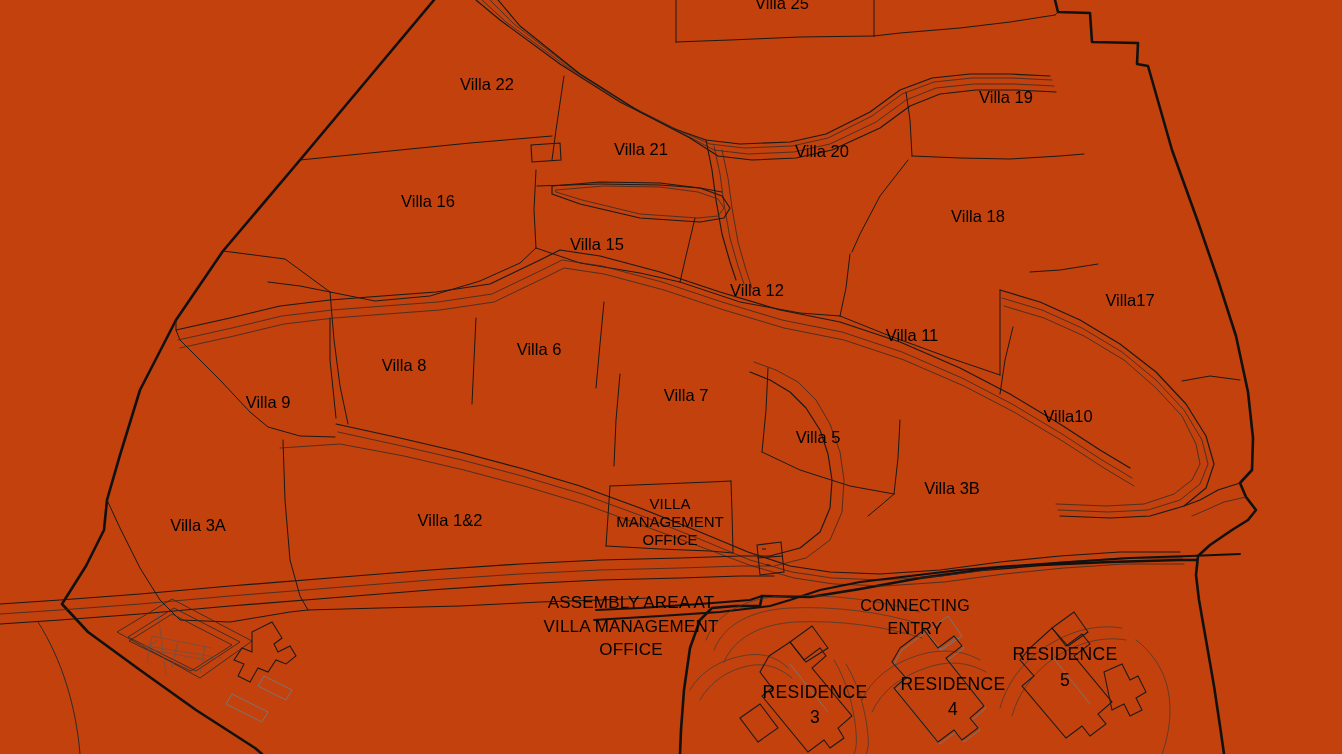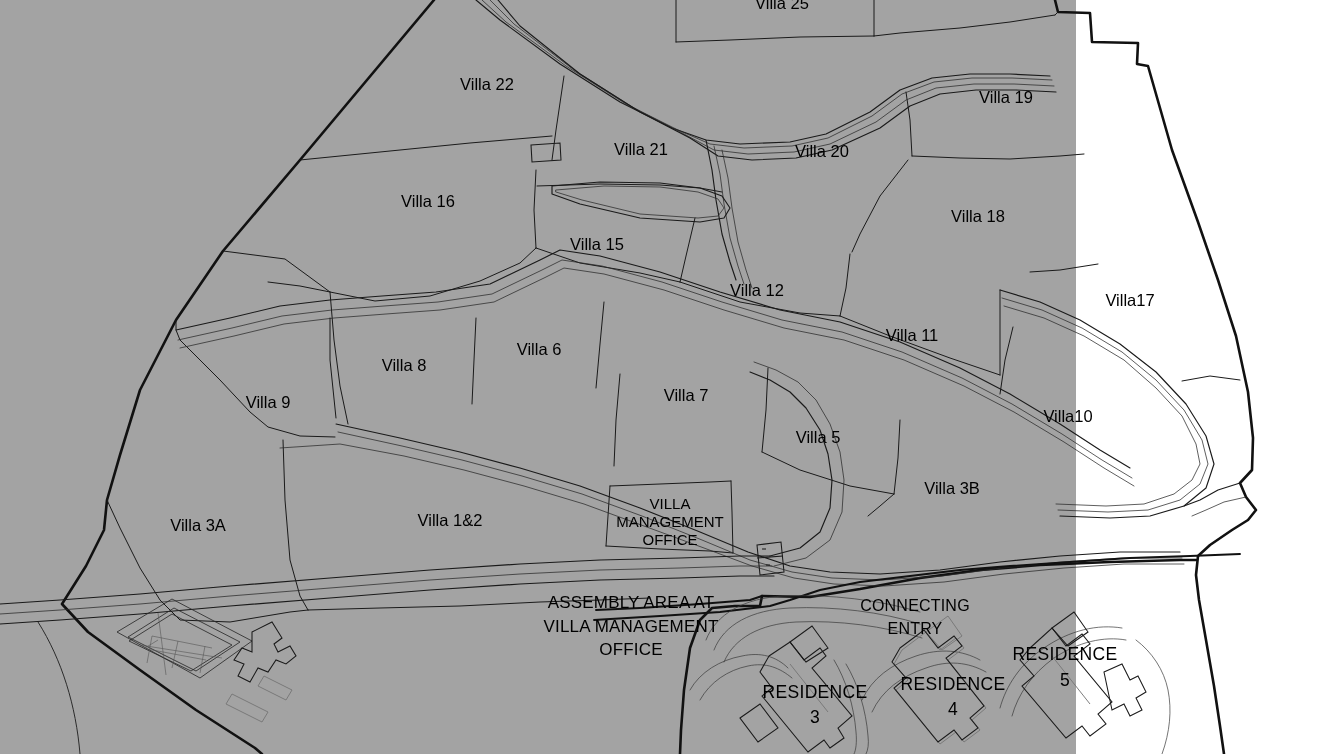--- a/index.html
+++ b/index.html
@@ -8,23 +8,23 @@
     background: #ffffff;
   }
   body {
     width: 1342px;
     height: 754px;
     overflow: hidden;
     font-family: "Liberation Sans", sans-serif;
   }
   #site-plan {
     position: relative;
-    width: 1076px;
+    width: 1342px;
     height: 754px;
-    background: #a3a3a3;
+    background: #c2410c;
   }
   svg.plan {
     display: block;
     width: 1342px;
     height: 754px;
   }
   
   .boundary   { fill: none; stroke: #111111; stroke-width: 2.6; stroke-linejoin: round; stroke-linecap: round; }
   .plot       { fill: none; stroke: #1a1a1a; stroke-width: 1.0; stroke-linejoin: round; stroke-linecap: round; }
   .road       { fill: none; stroke: #1a1a1a; stroke-width: 1.15; stroke-linejoin: round; stroke-linecap: round; }

